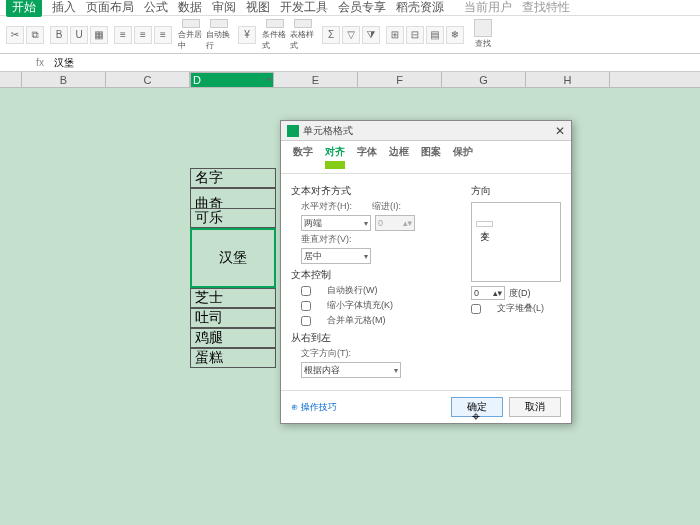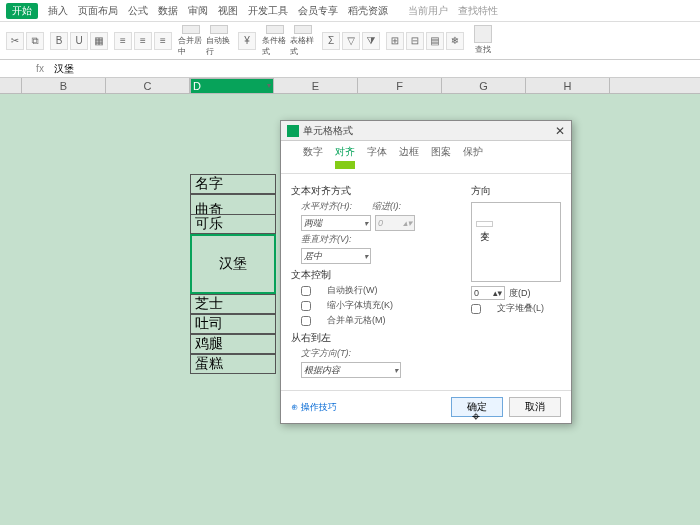--- a/index.html
+++ b/index.html
@@ -1,19 +1,19 @@
 <!DOCTYPE html>
 <html><head>
 <meta charset="utf-8">
 <style>
 * { box-sizing: border-box; margin: 0; padding: 0; font-family: "Microsoft YaHei", sans-serif; }
 body { width: 700px; height: 525px; background: #c5e0cd; overflow: hidden; position: relative; font-size: 11px; }
 
 
-.menubar { background: #fff; height: 22px; display: flex; align-items: center; padding: 0 6px; gap: 10px; font-size: 10px; color: #555; border-bottom: 1px solid #ddd; text-align: center; }
+.menubar { background: #fff; height: 16px; display: flex; align-items: center; padding: 0 6px; gap: 10px; font-size: 12px; color: #555; border-bottom: 1px solid #ddd; text-align: center; }
 .menubar .tab-btn { background: #07a35a; color: #fff; padding: 1px 6px; border-radius: 2px; }
 
 
 .ribbon { background: #fff; height: 38px; border-bottom: 1px solid #ccc; display: flex; align-items: center; padding: 2px 6px; gap: 6px; }
 .ribbon .grp { display: flex; gap: 2px; align-items: center; }
 .rbtn { width: 18px; height: 18px; border: 1px solid #ddd; background: #f7f7f7; display: flex; align-items: center; justify-content: center; font-size: 10px; color: #666; }
 .rbig { width: 26px; height: 32px; display: flex; flex-direction: column; align-items: center; font-size: 8px; color: #555; gap: 1px; }
 .rbig .ic { width: 18px; height: 18px; background: #eee; border: 1px solid #ccc; }
 
 
@@ -29,27 +29,27 @@
 .colhdr .ch { width: 84px; text-align: center; border-right: 1px solid #bbb; font-size: 11px; color: #555; line-height: 16px; }
 .colhdr .ch.sel { background: #07a35a; color: #fff; }
 .cells { position: absolute; left: 22px; top: 16px; }
 .cellblock { position: absolute; border: 1px solid #555; background: #c5e0cd; font-size: 14px; padding: 0 4px; display: flex; align-items: center; }
 
 
 .dialog { position: absolute; left: 280px; top: 120px; width: 292px; background: #fff; border: 1px solid #888; box-shadow: 2px 2px 8px rgba(0,0,0,.3); font-size: 10px; color: #444; }
 .dlg-title { background: #f0f0f0; height: 20px; display: flex; align-items: center; padding: 0 6px; border-bottom: 1px solid #ccc; }
 .dlg-title .ic { width: 12px; height: 12px; background: #07a35a; margin-right: 4px; }
 .dlg-title .close { margin-left: auto; cursor: pointer; font-size: 12px; }
-.dlg-tabs { display: flex; gap: 12px; padding: 4px 22px; border-bottom: 1px solid #ddd; font-size: 10px; }
+.dlg-tabs { display: flex; gap: 12px; padding: 4px 12px; border-bottom: 1px solid #ddd; font-size: 10px; font-weight: bold; }
 .dlg-tabs .t { color: #666; cursor: pointer; }
 .dlg-tabs .t.act { color: #07a35a; border-bottom: 8px solid #84cc16; padding-bottom: 2px; }
 .dlg-body { display: flex; padding: 6px 10px 10px; gap: 10px; }
 .left { flex: 1; }
 .section-lbl { font-size: 10px; color: #333; margin: 4px 0 2px; }
-.field { display: flex; align-items: center; gap: 4px; margin: 2px 0 2px 10px; font-style: italic; }
+.field { display: flex; align-items: center; gap: 4px; margin: 2px 0 2px 10px; }
 .field label { width: 60px; color: #666; font-size: 9px; }
 .sel { border: 1px solid #bbb; height: 16px; width: 70px; font-size: 9px; padding: 0 2px; background: #fff; display: flex; align-items: center; justify-content: space-between; }
 .sel::after { content: "▾"; font-size: 8px; color: #666; }
 .spin { border: 1px solid #bbb; width: 40px; height: 16px; font-size: 9px; display: flex; align-items: center; justify-content: space-between; padding: 0 2px; background: #f3f3f3; color: #aaa; }
 .chk { display: flex; align-items: center; gap: 16px; margin: 2px 0 2px 10px; font-size: 9px; color: #555; }
 .chk input { width: 10px; height: 10px; }
 .right { width: 90px; }
 .orient-box { border: 1px solid #bbb; height: 80px; position: relative; background: #fff; margin-top: 4px; }
 .vtxt { position: absolute; left: 4px; top: 18px; writing-mode: vertical-rl; font-size: 9px; border: 1px solid #ccc; padding: 2px 1px; }
 .dial { position: absolute; right: 8px; top: 8px; width: 58px; height: 58px; }

